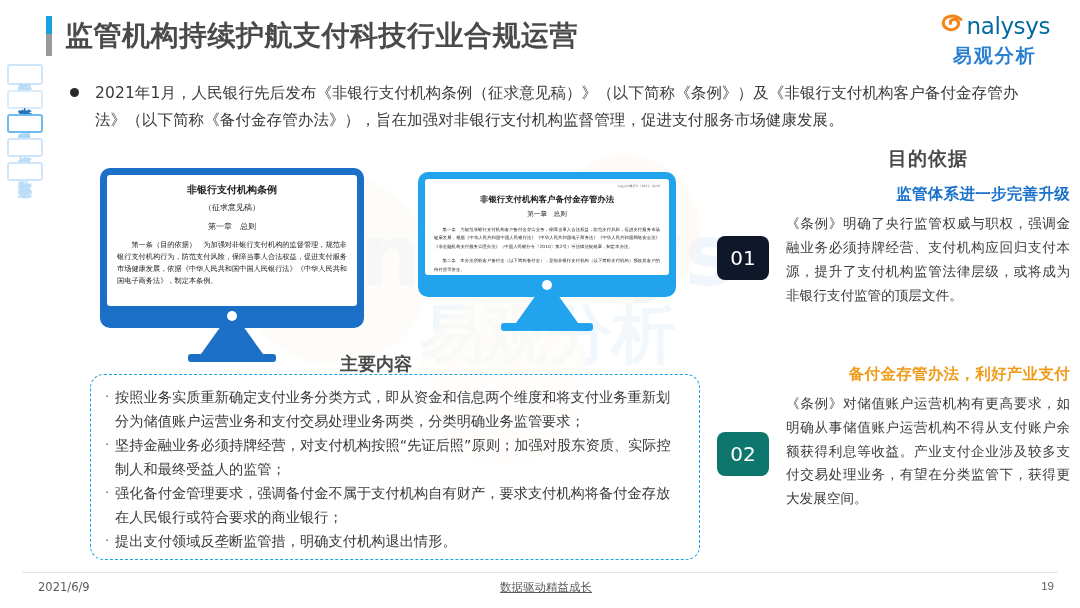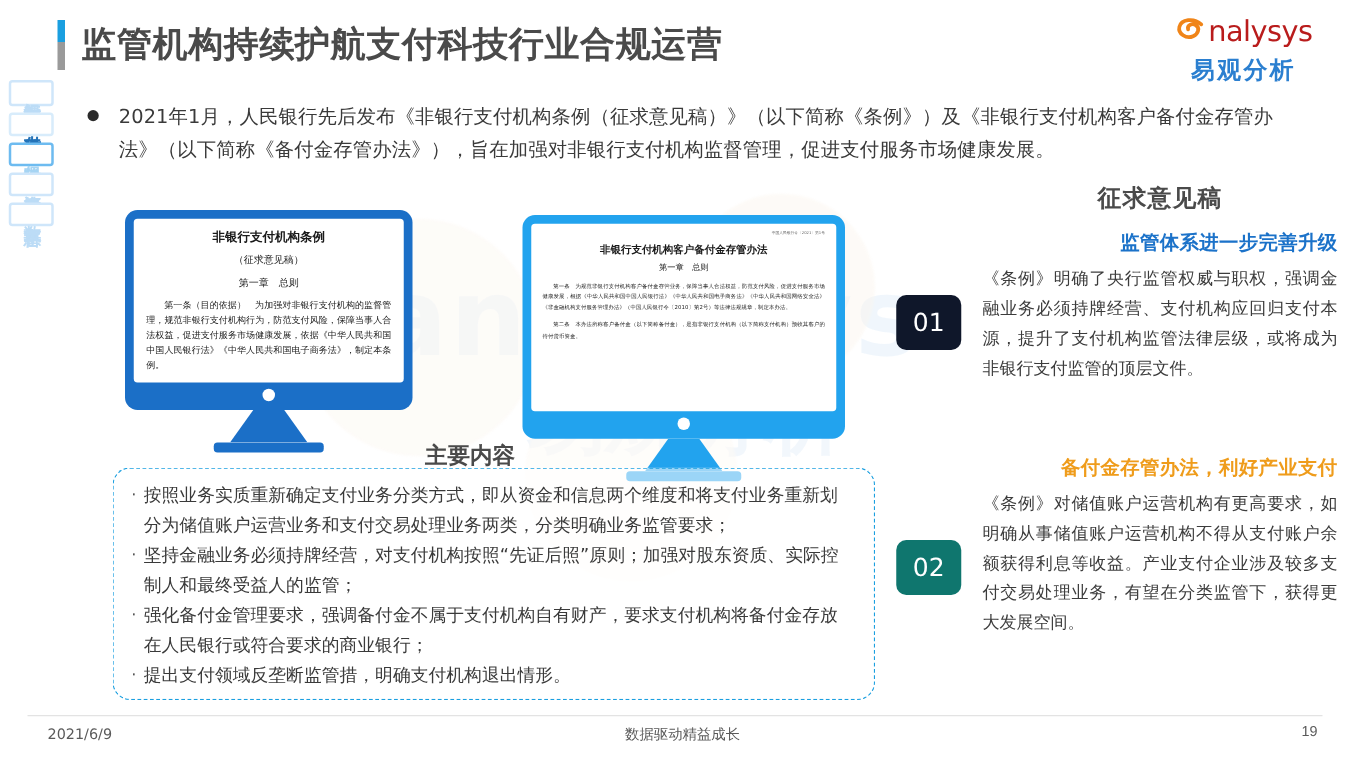--- a/index.html
+++ b/index.html
@@ -70,21 +70,21 @@
   .logo {
     position: absolute;
     right: 30px; top: 12px;
     text-align: center;
     z-index: 5;
   }
   .logo-row { display: flex; align-items: center; justify-content: center; }
   .logo-mark { margin-right: 1px; display: block; }
   .logo-word {
     font-size: 23px;
-    color: #b91c1c;
+    color: #0369a1;
     font-family: "DejaVu Sans", sans-serif;
     letter-spacing: -0.4px;
     line-height: 1;
   }
   .logo-cn {
     font-size: 19px;
     color: #2b7fd0;
     font-weight: bold;
     letter-spacing: 2px;
     margin-top: 3px;
@@ -172,30 +172,30 @@
     margin: 0 auto;
     width: 38px; height: 26px;
   }
   .mon-base {
     margin: 0 auto;
     height: 8px;
     border-radius: 3px;
   }
 
   
-  #monitor-one { left: 100px; top: 168px; width: 230px; font-family: Liberation Serif, serif; }
+  #monitor-one { left: 100px; top: 168px; width: 264px; }
   #monitor-one .mon-body { background: #1b6fc7; }
   #monitor-one .mon-screen { height: 131px; }
   #monitor-one .mon-neck { background: #1b6fc7; clip-path: polygon(30% 0, 70% 0, 100% 100%, 0 100%); width: 62px; }
   #monitor-one .mon-base { background: #1b6fc7; width: 88px; }
 
   
   #monitor-two { left: 418px; top: 172px; width: 258px; }
   #monitor-two .mon-body { background: #22a3ee; }
-  #monitor-two .mon-screen { height: 150px; }
+  #monitor-two .mon-screen { height: 96px; }
   #monitor-two .mon-neck { background: #22a3ee; clip-path: polygon(30% 0, 70% 0, 100% 100%, 0 100%); width: 62px; }
   #monitor-two .mon-base { background: #22a3ee; width: 92px; }
 
   
   .doc { padding: 8px 10px; color: #1a1a1a; }
   .doc-title {
     text-align: center;
     font-weight: bold;
     font-size: 10px;
     margin-bottom: 5px;
@@ -314,21 +314,21 @@
   }
   .footer {
     position: absolute;
     left: 12px; right: 0; top: 576px;
     height: 30px;
     z-index: 5;
     font-size: 11.5px;
     color: #5a5a5a;
   }
   .f-left { position: absolute; left: 26px; top: 4px; font-family: "DejaVu Sans", sans-serif; }
-  .f-center { position: absolute; left: 0; right: 0; top: 4px; text-align: center; }
+  .f-center { position: absolute; left: 0; right: 0; top: 4px; text-align: center; text-decoration: underline; }
   .f-right { position: absolute; right: 26px; top: 4px; font-family: Liberation Sans, sans-serif; }
 </style>
 </head>
 <body>
 
 <div id="slide">
 
   <div class="watermark">
     <div class="wm-blob" style="left:-60px; top:-40px; width:190px; height:190px; background:#f5e9d6; opacity:.55;"></div>
     <div class="wm-blob" style="left:250px; top:-60px; width:150px; height:150px; background:#f3dfc6; opacity:.45;"></div>
@@ -432,21 +432,21 @@
   </div>
 
   <div class="badge" id="badge-01">
     <span>01</span>
   </div>
   <div class="badge" id="badge-02">
     <span>02</span>
   </div>
 
   <div class="right-col">
-    <div class="policy-title">征求意见稿</div>
+    <div class="policy-title">目的依据</div>
 
     <div>
       <div class="policy-head blue">监管体系进一步完善升级</div>
       <div class="policy-body">《条例》明确了央行监管权威与职权，强调金融业务必须持牌经营、支付机构应回归支付本源，提升了支付机构监管法律层级，或将成为非银行支付监管的顶层文件。</div>
     </div>
 
     <div class="policy-block-2">
       <div class="policy-head orange">备付金存管办法，利好产业支付</div>
       <div class="policy-body">《条例》对储值账户运营机构有更高要求，如明确从事储值账户运营机构不得从支付账户余额获得利息等收益。产业支付企业涉及较多支付交易处理业务，有望在分类监管下，获得更大发展空间。</div>
     </div>

